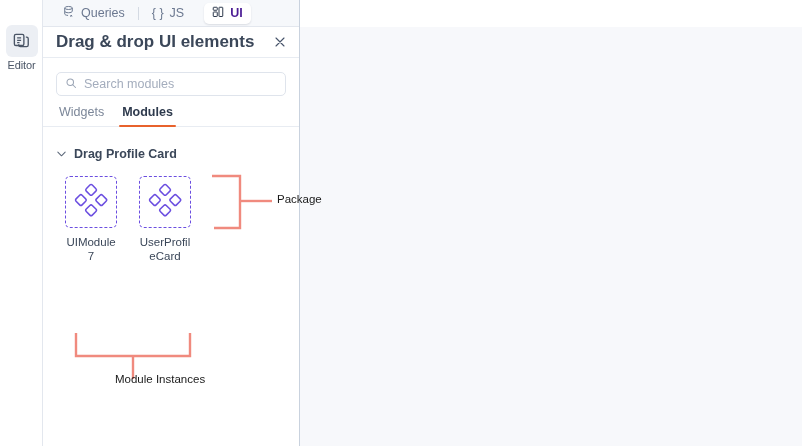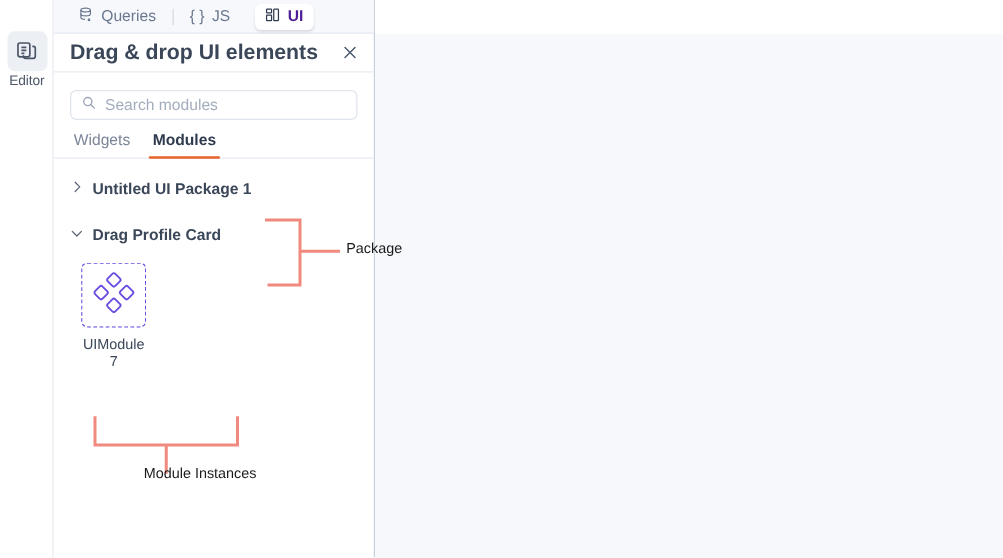--- a/index.html
+++ b/index.html
@@ -313,28 +313,20 @@
 
   <div id="sub-tabs">
     <div class="sub-tab">
       <span>Widgets</span>
     </div>
     <div class="sub-tab active">
       <span>Modules</span>
     </div>
   </div>
 
-  <div class="tree-item" id="tree-item-0">
-    <span>
-      <svg width="11" height="11" viewBox="0 0 24 24" fill="none" stroke="#5a6678" stroke-width="2.2" stroke-linecap="round" stroke-linejoin="round">
-        <path d="M9 4l8 8-8 8"></path>
-      </svg>
-    </span>
-    <span class="tree-label">Untitled UI Package 1</span>
-  </div>
 
   <div class="tree-item" id="tree-item-1">
     <span>
       <svg width="11" height="11" viewBox="0 0 24 24" fill="none" stroke="#5a6678" stroke-width="2.2" stroke-linecap="round" stroke-linejoin="round">
         <path d="M4 9l8 8 8-8"></path>
       </svg>
     </span>
     <span class="tree-label">Drag Profile Card</span>
   </div>
 
@@ -347,20 +339,33 @@
             <rect x="15.1" y="3.1" width="10" height="10" rx="2" transform="rotate(45 20.1 8.1)"></rect>
             <rect x="3.1" y="15.1" width="10" height="10" rx="2" transform="rotate(45 8.1 20.1)"></rect>
             <rect x="27.1" y="15.1" width="10" height="10" rx="2" transform="rotate(45 32.1 20.1)"></rect>
             <rect x="15.1" y="27.1" width="10" height="10" rx="2" transform="rotate(45 20.1 32.1)"></rect>
           </svg>
         </span>
       </div>
       <div class="module-caption">UIModule 7</div>
     </div>
 
+    <div class="module-instance">
+      <div class="module-tile">
+        <span>
+          <svg width="34" height="34" viewBox="0 0 40 40" fill="none" stroke="#6b4ee0" stroke-width="1.8">
+            <rect x="15.1" y="3.1" width="10" height="10" rx="2" transform="rotate(45 20.1 8.1)"></rect>
+            <rect x="3.1" y="15.1" width="10" height="10" rx="2" transform="rotate(45 8.1 20.1)"></rect>
+            <rect x="27.1" y="15.1" width="10" height="10" rx="2" transform="rotate(45 32.1 20.1)"></rect>
+            <rect x="15.1" y="27.1" width="10" height="10" rx="2" transform="rotate(45 20.1 32.1)"></rect>
+          </svg>
+        </span>
+      </div>
+      <div class="module-caption">UserProfileCard</div>
+    </div>
 
   </div>
 </div>
 
 <div id="annotation-layer">
   <svg width="802" height="446" style="position:absolute;left:0;top:0;">
 
     <g>
       <path d="M212 176 L240 176 L240 228 L214 228" fill="none" stroke="#f08a7e" stroke-width="2.4"></path>
       <path d="M240 201 L272 201" fill="none" stroke="#f08a7e" stroke-width="2.4"></path>

